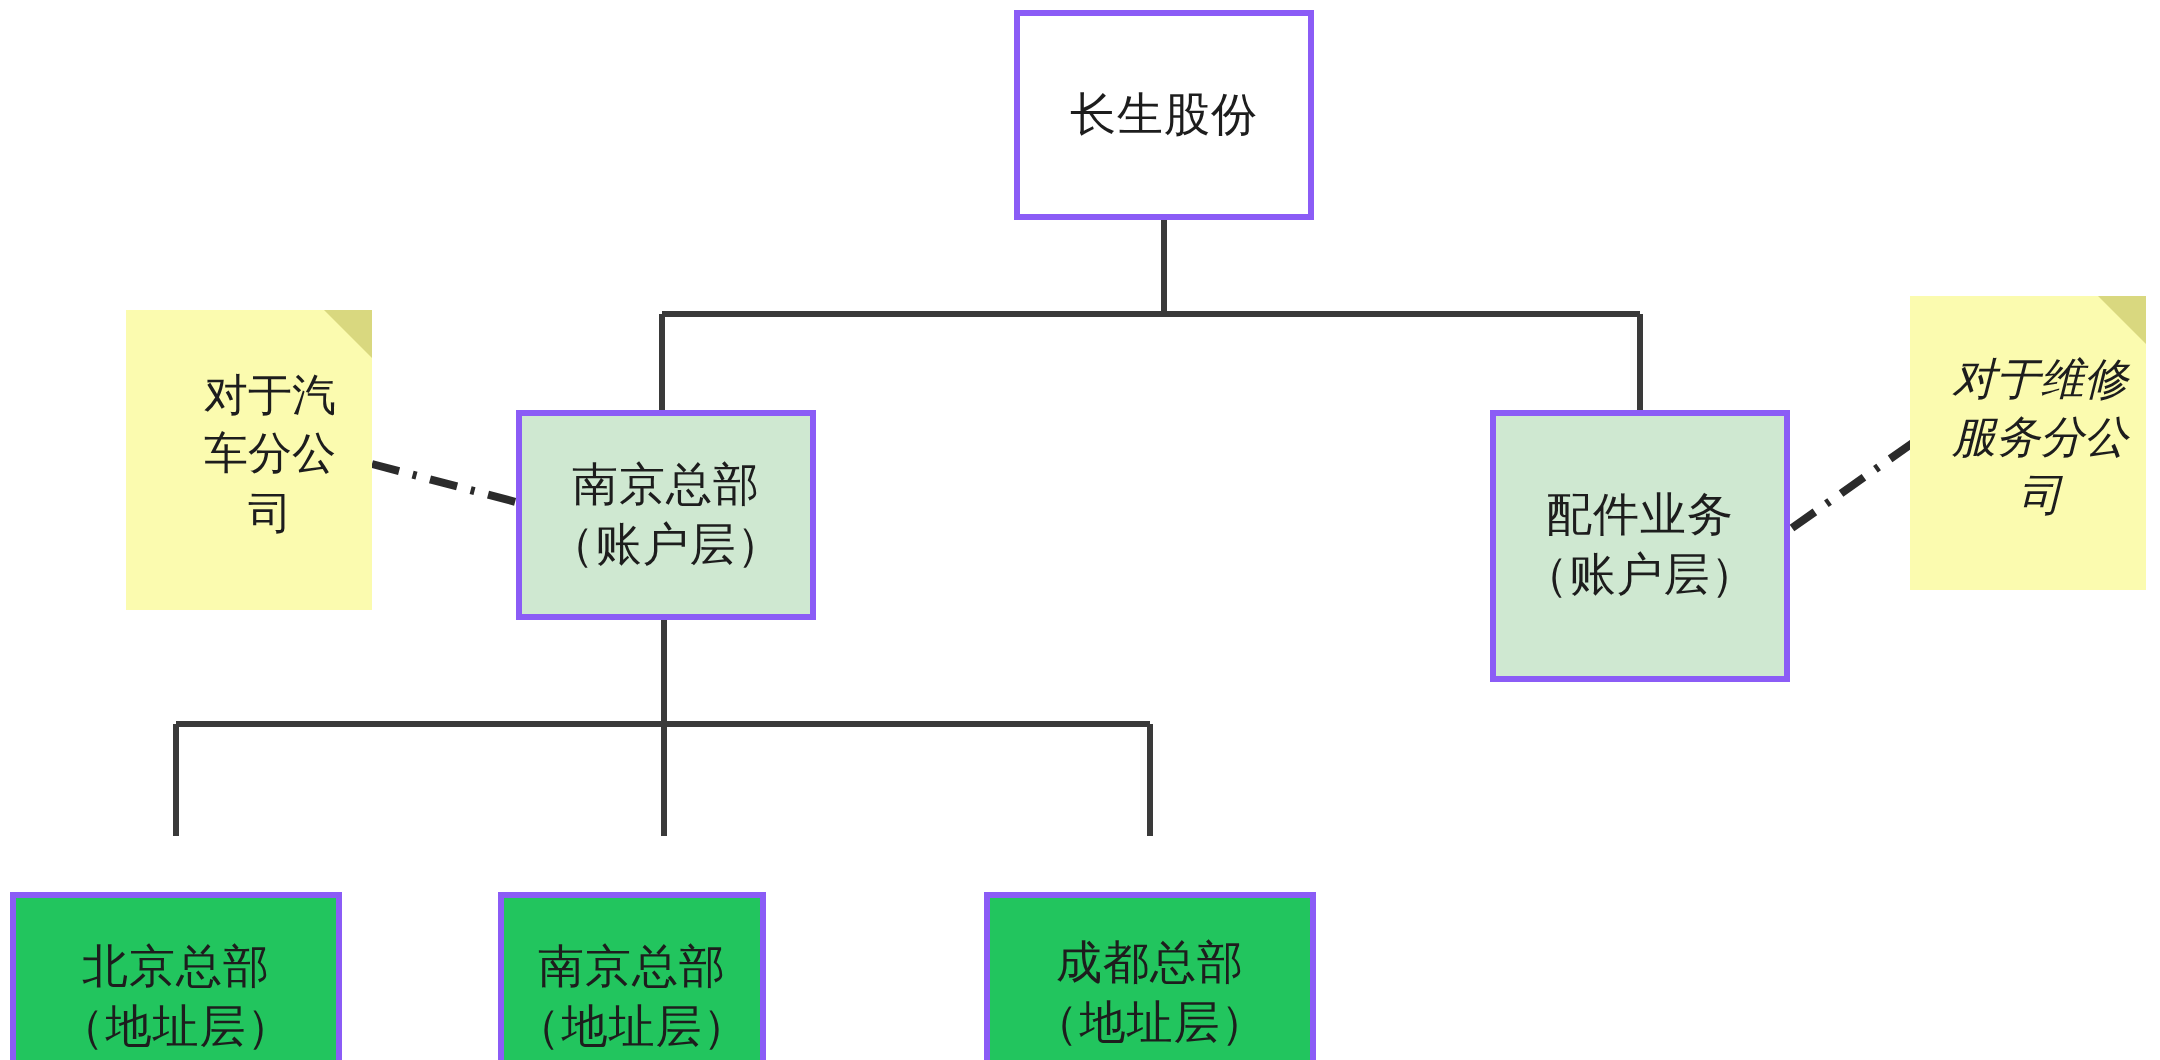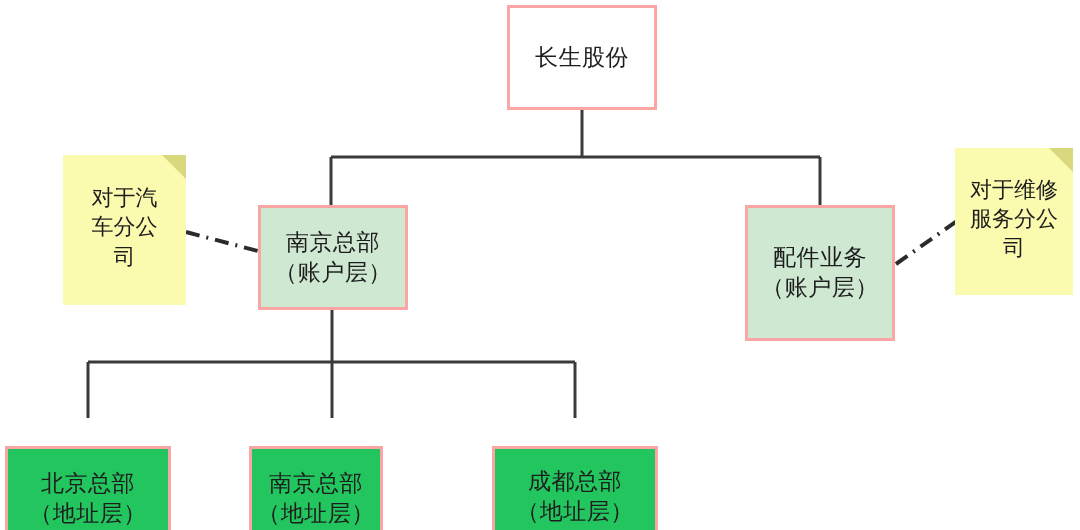--- a/index.html
+++ b/index.html
@@ -23,21 +23,21 @@
     position: absolute;
     left: 0;
     top: 0;
     width: 1080px;
     height: 530px;
     pointer-events: none;
   }
   .node {
     position: absolute;
     box-sizing: border-box;
-    border: 3px solid #fca5a5;
+    border: 3px solid #8b5cf6;
     display: flex;
     flex-direction: column;
     align-items: center;
     justify-content: center;
     color: #1d1d1d;
     font-size: 23px;
     line-height: 1.30;
     letter-spacing: 0.5px;
     text-align: center;
     white-space: nowrap;
@@ -50,21 +50,21 @@
   .note {
     position: absolute;
     box-sizing: border-box;
     background: #fbfbaf;
     color: #1d1d1d;
     font-size: 22px;
     line-height: 1.32;
     text-align: center;
     display: flex;
     align-items: center;
-    justify-content: center;
+    justify-content: flex-end;
     padding: 2px 8px 8px 8px;
   }
   .note .note-text {
     display: block;
     word-break: break-all;
   }
   .note .fold {
     position: absolute;
     top: 0;
     right: 0;
@@ -125,16 +125,16 @@
     <span class="l2">（地址层）</span>
   </div>
 
   <div class="note" style="left:63px; top:155px; width:123px; height:150px;">
     <span class="fold"></span>
     <span class="note-text" style="max-width:86px;">对于汽车分公司</span>
   </div>
 
   <div class="note" style="left:955px; top:148px; width:118px; height:147px;">
     <span class="fold"></span>
-    <span class="note-text" style="max-width:90px;">对于维修服务分公司</span>
+    <span class="note-text" style="max-width:90px;font-style:italic;">对于维修服务分公司</span>
   </div>
 
 </div>
 
 </body></html>

